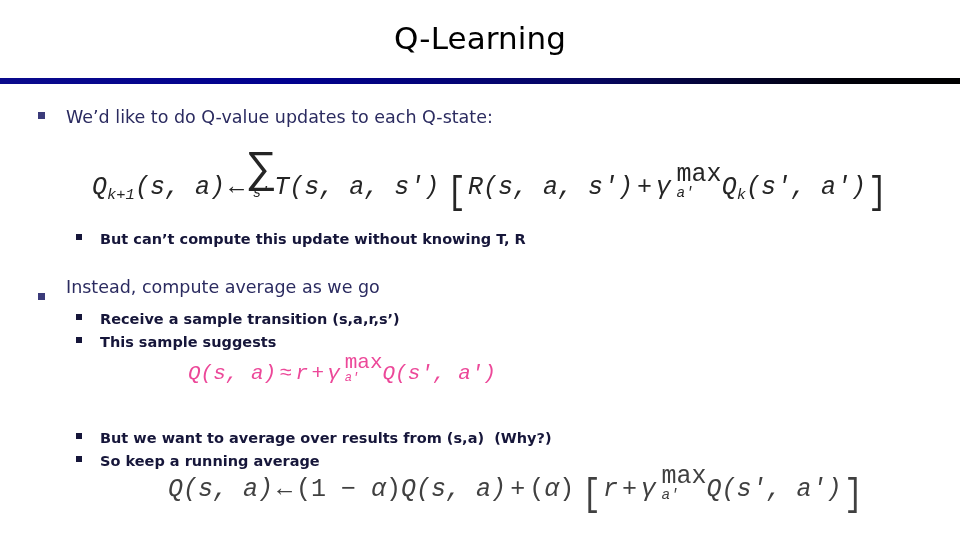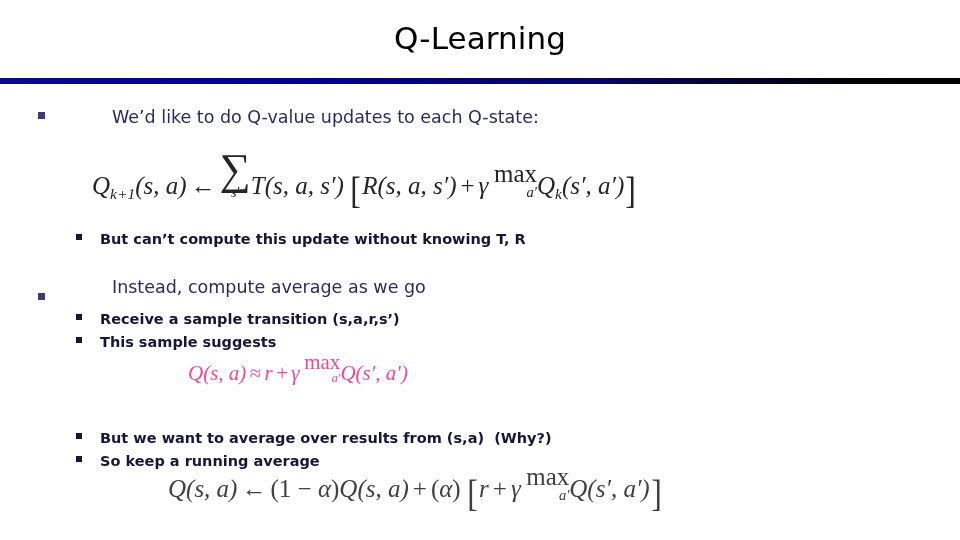--- a/index.html
+++ b/index.html
@@ -56,21 +56,20 @@
     width: 960px;
     height: 436px;
   }
 
   .bullet-l1 {
     position: relative;
     display: flex;
     align-items: flex-start;
     margin-left: 38px;
     margin-bottom: 2px;
-    gap: 46px;
   }
   .bullet-l1 .marker {
     flex: 0 0 auto;
     width: 28px;
     padding-top: 8px;
   }
   .bullet-l1 .marker i {
     display: block;
     width: 7px;
     height: 7px;
@@ -106,21 +105,21 @@
     font-family: "DejaVu Sans", sans-serif;
     font-size: 14.5px;
     line-height: 22px;
     color: #16163a;
     white-space: pre;
     font-weight: bold;
   }
 
   
   .equation {
-    font-family: Liberation Serif, serif;
+    font-family: Liberation Mono, monospace;
     white-space: nowrap;
     line-height: 1;
   }
   .eq1 {
     position: absolute;
     left: 92px;
     top: 48px;
     font-size: 25px;
     color: #252525;
   }
@@ -166,21 +165,21 @@
     display: block;
     font-size: 0.56em;
     font-style: italic;
     line-height: 1;
     margin-top: -0.1em;
   }
   .maxop {
     display: inline-block;
     position: relative;
     vertical-align: -0.12em;
-    text-align: right;
+    text-align: left;
     font-style: normal;
   }
   .maxop .sym {
     display: block;
     font-size: 1em;
     line-height: 1;
   }
   .maxop .lim {
     display: block;
     font-size: 0.58em;

